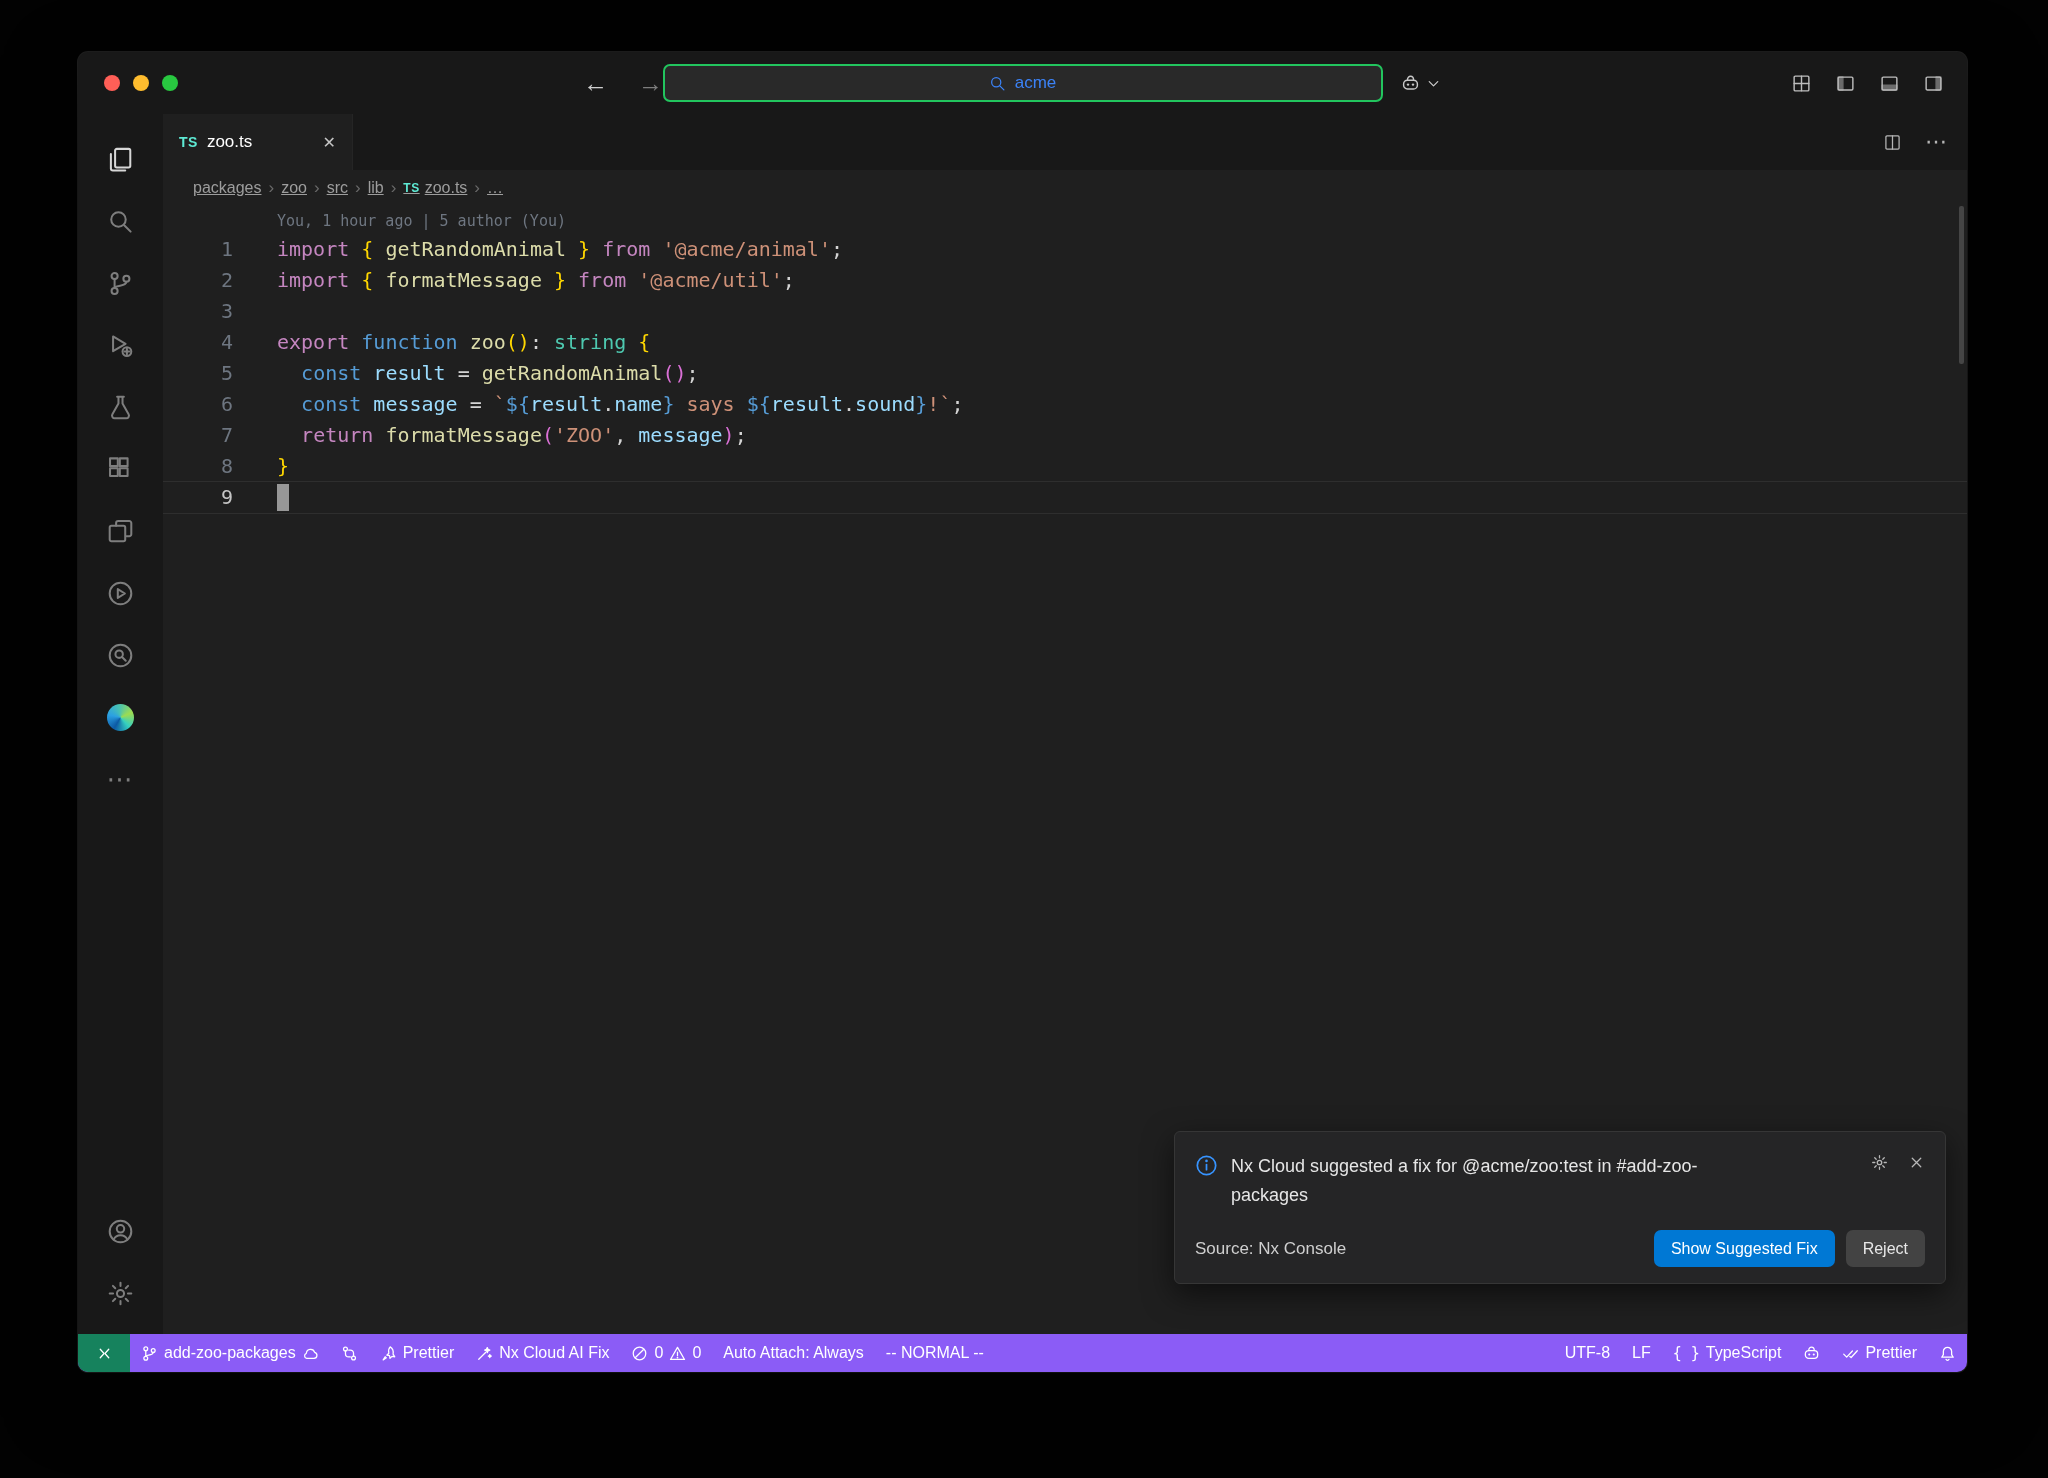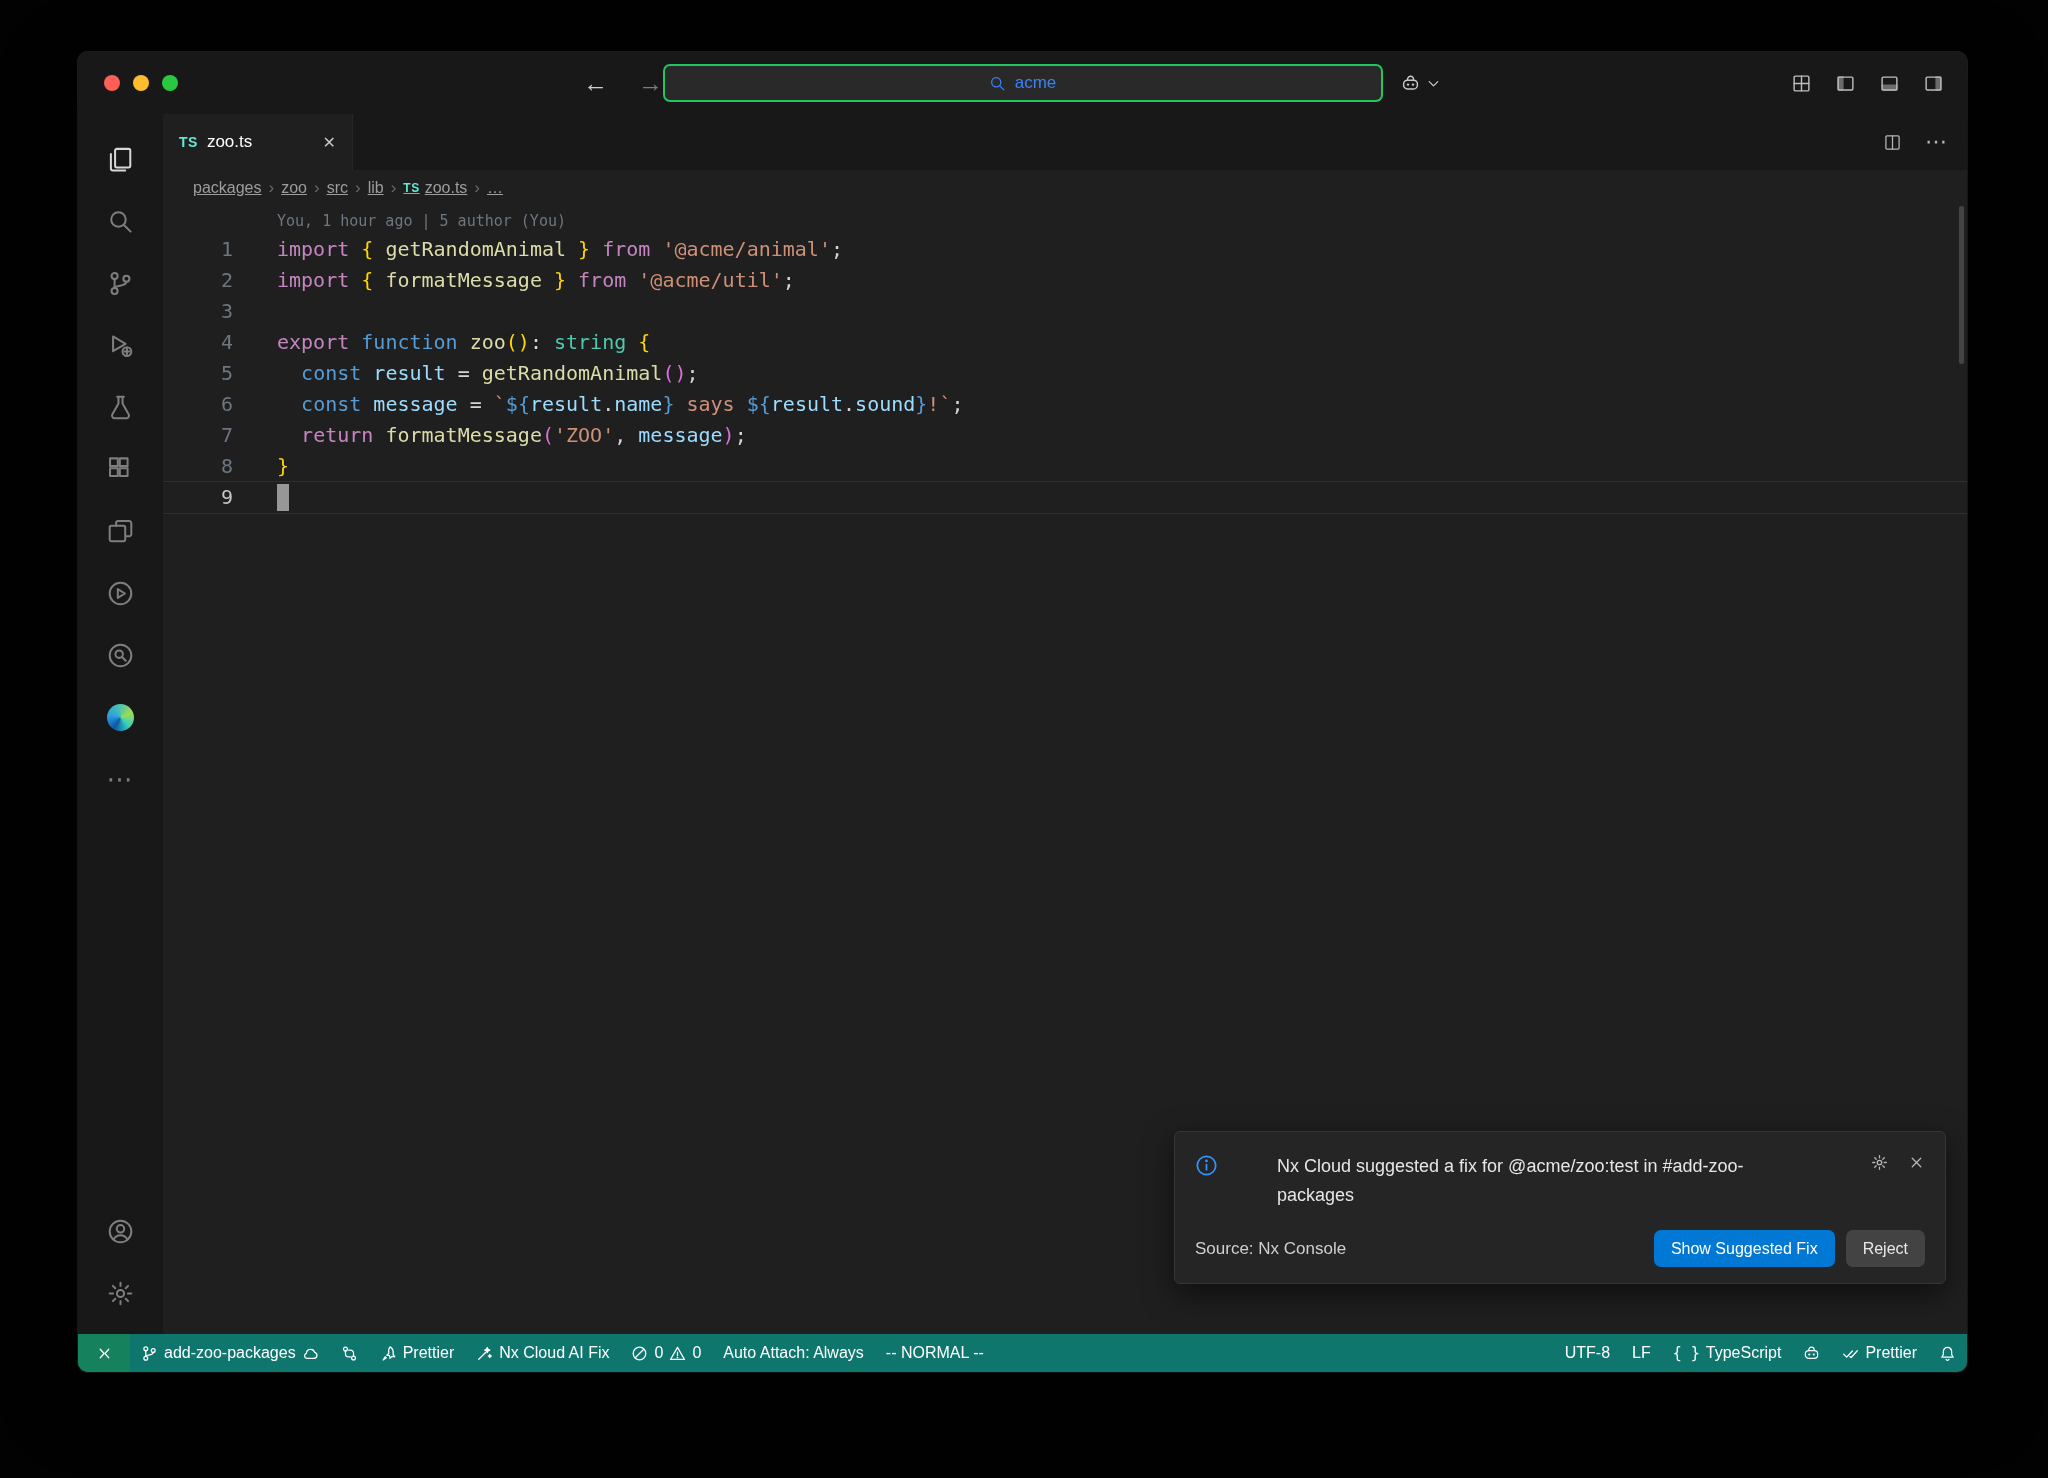--- a/index.html
+++ b/index.html
@@ -65,32 +65,32 @@
   .vim-cursor { display:inline-block; width:12px; height:27px; background:#adadad; opacity:.85; vertical-align:middle; margin-top:-3px; }
   .scrollbar-thumb { position:absolute; right:3px; top:0; width:5px; height:158px; background:rgba(140,140,140,.35); border-radius:2px; }
 
   
   .toast {
     position:absolute; right:21px; bottom:50px; width:772px; background:#252526;
     border:1px solid #363636; border-radius:6px; box-shadow:0 10px 30px rgba(0,0,0,.55);
     padding:20px 20px 16px 20px; z-index:5;
   }
   .toast-row1 { display:flex; gap:13px; }
-  .toast-msg { max-width:525px; color:#e6e6e6; font-size:18px; line-height:1.6;margin-left:46px; }
+  .toast-msg { max-width:525px; color:#e6e6e6; font-size:18px; line-height:1.6; }
   .toast-icons { position:absolute; right:20px; top:22px; display:flex; gap:20px; color:#b8b8b8; }
   .toast-row2 { margin-top:20px; display:flex; align-items:center; }
   .toast-source { color:#cfcfcf; font-size:17px; }
   .toast-buttons { margin-left:auto; display:flex; gap:11px; }
   .btn { height:37px; padding:0 17px; border:none; border-radius:7px; font-size:16px; font-family:"Liberation Sans",sans-serif; cursor:pointer; }
   .btn-primary { background:#0078d4; color:#ffffff; }
   .btn-secondary { background:#434343; color:#e8e8e8; }
   .info-icon { width:23px; height:23px; color:#3794ff; flex:0 0 auto; margin-top:2px; }
 
   
-  .statusbar { height:38px; background:#0f766e; display:flex; align-items:stretch; color:#ffffff; font-size:16px; flex:0 0 auto; }
+  .statusbar { height:38px; background:#8b5cf6; display:flex; align-items:stretch; color:#ffffff; font-size:16px; flex:0 0 auto; }
   .sb-left, .sb-right { display:flex; align-items:stretch; }
   .sb-right { margin-left:auto; }
   .sb-item { display:flex; align-items:center; gap:6px; padding:0 11px; cursor:pointer; white-space:nowrap; }
   .sb-item.remote { background:#16825D; width:52px; justify-content:center; padding:0; }
   .sb-item .icon { width:17px; height:17px; }
   .glyph { font-family:"DejaVu Sans Mono",monospace; font-size:15px; }
 
   .icon { display:inline-block; }
   .icon svg { width:100%; height:100%; display:block; }
   .ic16 { width:17px; height:17px; }

